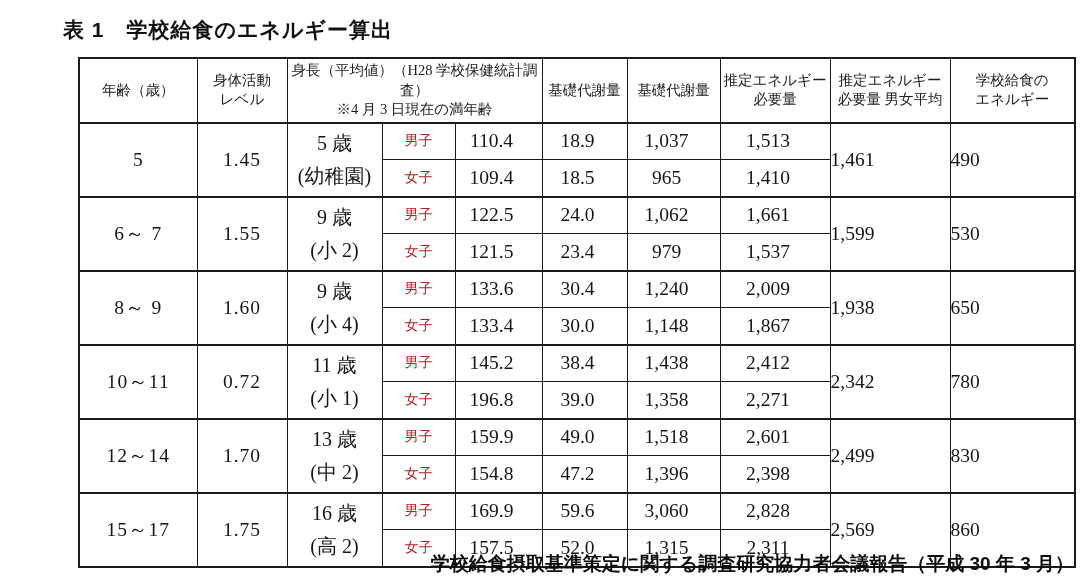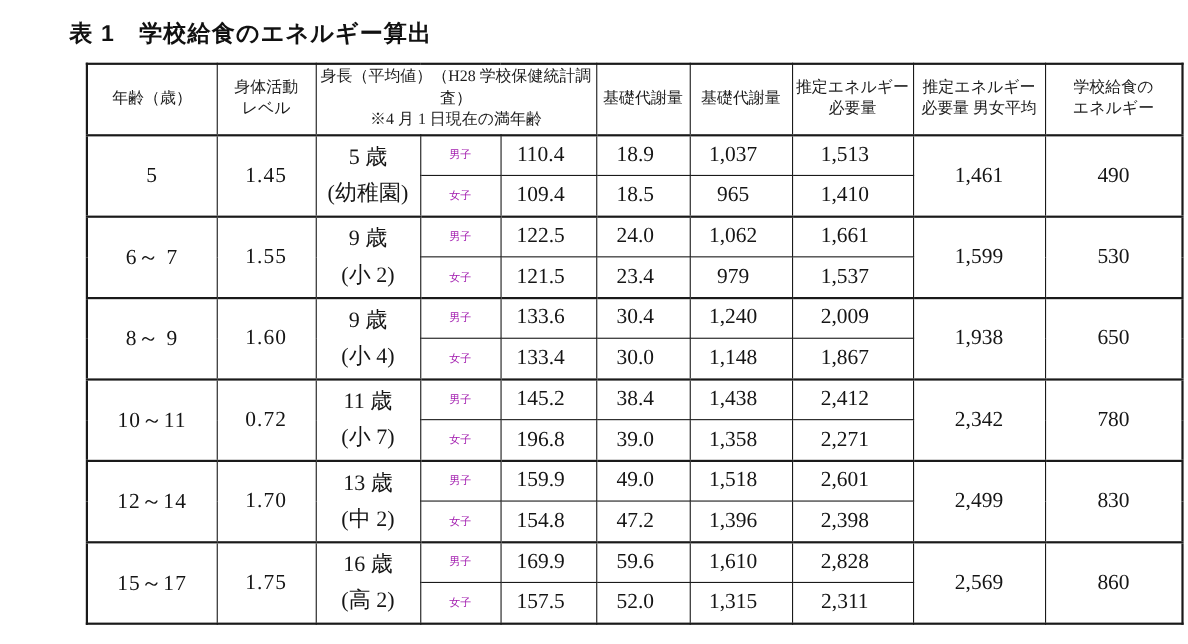--- a/index.html
+++ b/index.html
@@ -47,34 +47,34 @@
     height: 42px;
     padding: 2px 1px;
     color: #1c1c1c;
   }
   td.c { height: 37px; }
   td.num {
     font-size: 19.5px;
     padding-right: 14px;
     text-align: right;
   }
-  td.num.centered { text-align: center; padding-right: 0; }
+  td.num.centered { text-align: left; padding-right: 0; }
   td.age, td.level {
     font-size: 19.5px;
     letter-spacing: 1px;
   }
   td.grade {
     font-size: 20px;
     line-height: 1.65;
     padding: 2px 0;
   }
   td.grade .line { display: block; }
   td.sex {
-    font-size: 10px;
-    color: #a21caf;
+    font-size: 14px;
+    color: #b91c1c;
   }
   th .line { display: block; }
 </style>
 </head>
 <body>
 
 <div class="page">
 
   <div class="doc-title">表 1　学校給食のエネルギー算出</div>
 
@@ -93,21 +93,21 @@
     </colgroup>
     <thead>
       <tr>
         <th class="h">年齢（歳）</th>
         <th class="h">
           <span class="line">身体活動</span>
           <span class="line">レベル</span>
         </th>
         <th class="h" colspan="3">
           <span class="line">身長（平均値）（H28 学校保健統計調査）</span>
-          <span class="line">※4 月 1 日現在の満年齢</span>
+          <span class="line">※4 月 3 日現在の満年齢</span>
         </th>
         <th class="h">基礎代謝量</th>
         <th class="h">基礎代謝量</th>
         <th class="h">
           <span class="line">推定エネルギー</span>
           <span class="line">必要量</span>
         </th>
         <th class="h">
           <span class="line">推定エネルギー</span>
           <span class="line">必要量 男女平均</span>
@@ -187,21 +187,21 @@
         <td class="c num">30.0</td>
         <td class="c num">1,148</td>
         <td class="c num">1,867</td>
       </tr>
 
       <tr class="block-start">
         <td class="c age" rowspan="2">10～11</td>
         <td class="c level" rowspan="2">0.72</td>
         <td class="c grade" rowspan="2">
           <span class="line">11 歳</span>
-          <span class="line">(小 7)</span>
+          <span class="line">(小 1)</span>
         </td>
         <td class="c sex">男子</td>
         <td class="c num">145.2</td>
         <td class="c num">38.4</td>
         <td class="c num">1,438</td>
         <td class="c num">2,412</td>
         <td class="c num centered" rowspan="2">2,342</td>
         <td class="c num centered" rowspan="2">780</td>
       </tr>
       <tr>
@@ -238,30 +238,33 @@
       <tr class="block-start">
         <td class="c age" rowspan="2">15～17</td>
         <td class="c level" rowspan="2">1.75</td>
         <td class="c grade" rowspan="2">
           <span class="line">16 歳</span>
           <span class="line">(高 2)</span>
         </td>
         <td class="c sex">男子</td>
         <td class="c num">169.9</td>
         <td class="c num">59.6</td>
-        <td class="c num">1,610</td>
+        <td class="c num">3,060</td>
         <td class="c num">2,828</td>
         <td class="c num centered" rowspan="2">2,569</td>
         <td class="c num centered" rowspan="2">860</td>
       </tr>
       <tr>
         <td class="c sex">女子</td>
         <td class="c num">157.5</td>
         <td class="c num">52.0</td>
         <td class="c num">1,315</td>
         <td class="c num">2,311</td>
       </tr>
 
     </tbody>
   </table>
 
+  <div style="position:absolute; left:0; top:551px; width:1038px; text-align:right;
+              font-family:'Liberation Sans','DejaVu Sans',sans-serif; font-weight:bold;
+              font-size:19px; color:#0d0d0d;">学校給食摂取基準策定に関する調査研究協力者会議報告（平成 30 年 3 月）</div>
 
 </div>
 
 </body></html>

